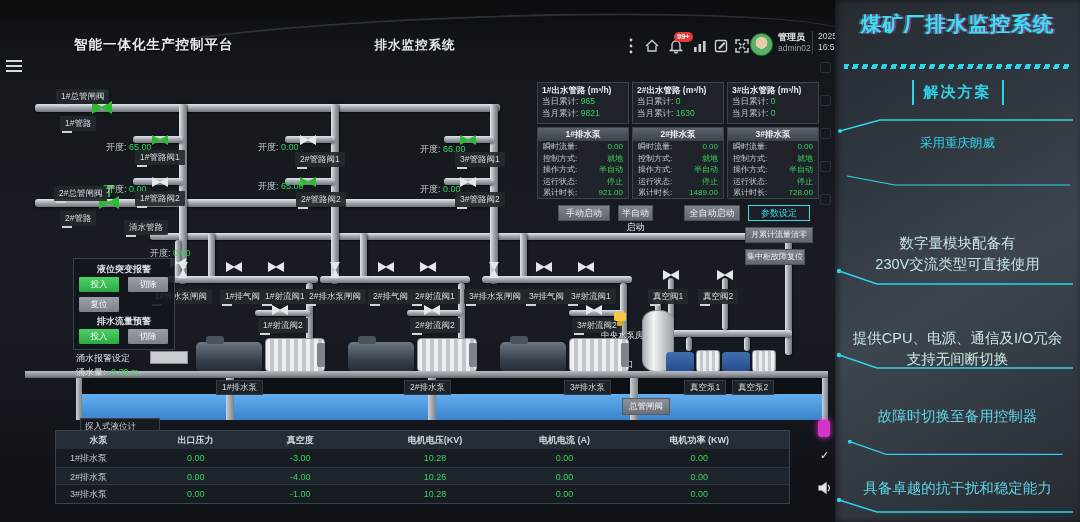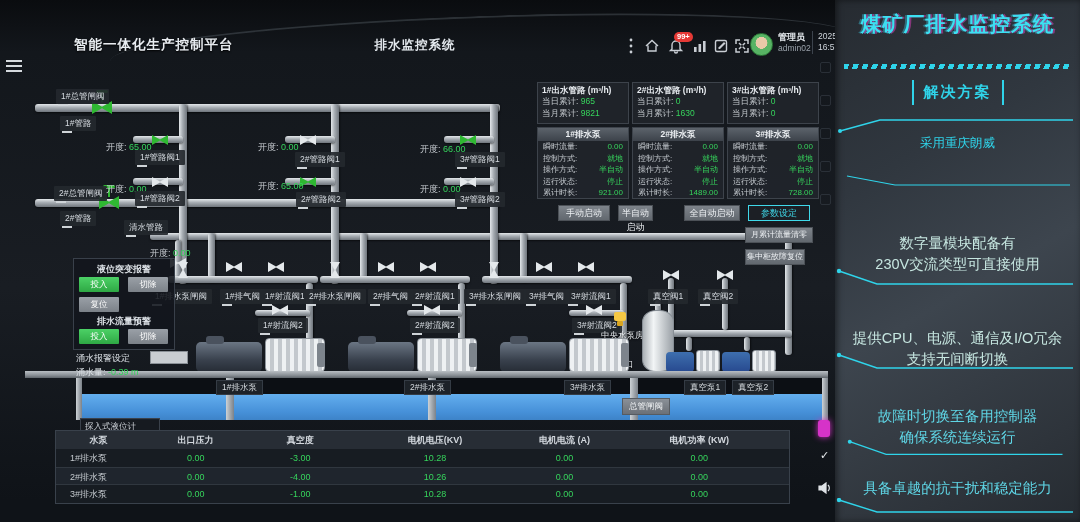--- a/index.html
+++ b/index.html
@@ -534,21 +534,20 @@
         <div>支持无间断切换</div>
       </div>
     <div class="pline" style="top:352px">
       <svg viewBox="0 0 245 20">
           <polyline points="4,3 42,16 238,16" stroke="#2fd4ea" stroke-width="1.4" fill="none"></polyline>
           <circle cx="4" cy="3" r="2.2" fill="#2fd4ea"></circle>
         </svg>
       </div>
     <div class="pitem tl" style="top:406px">
       <div>故障时切换至备用控制器</div>
-        <div>确保系统连续运行</div>
       </div>
     <div class="pline" style="top:438px">
       <svg viewBox="0 0 245 22">
           <polyline points="4,4 44,18 238,18" stroke="#2fd4ea" stroke-width="1.4" fill="none"></polyline>
           <circle cx="4" cy="4" r="2.2" fill="#2fd4ea"></circle>
         </svg>
       </div>
     <div class="pitem tl" style="top:478px">
       <div>具备卓越的抗干扰和稳定能力</div>
       </div>

